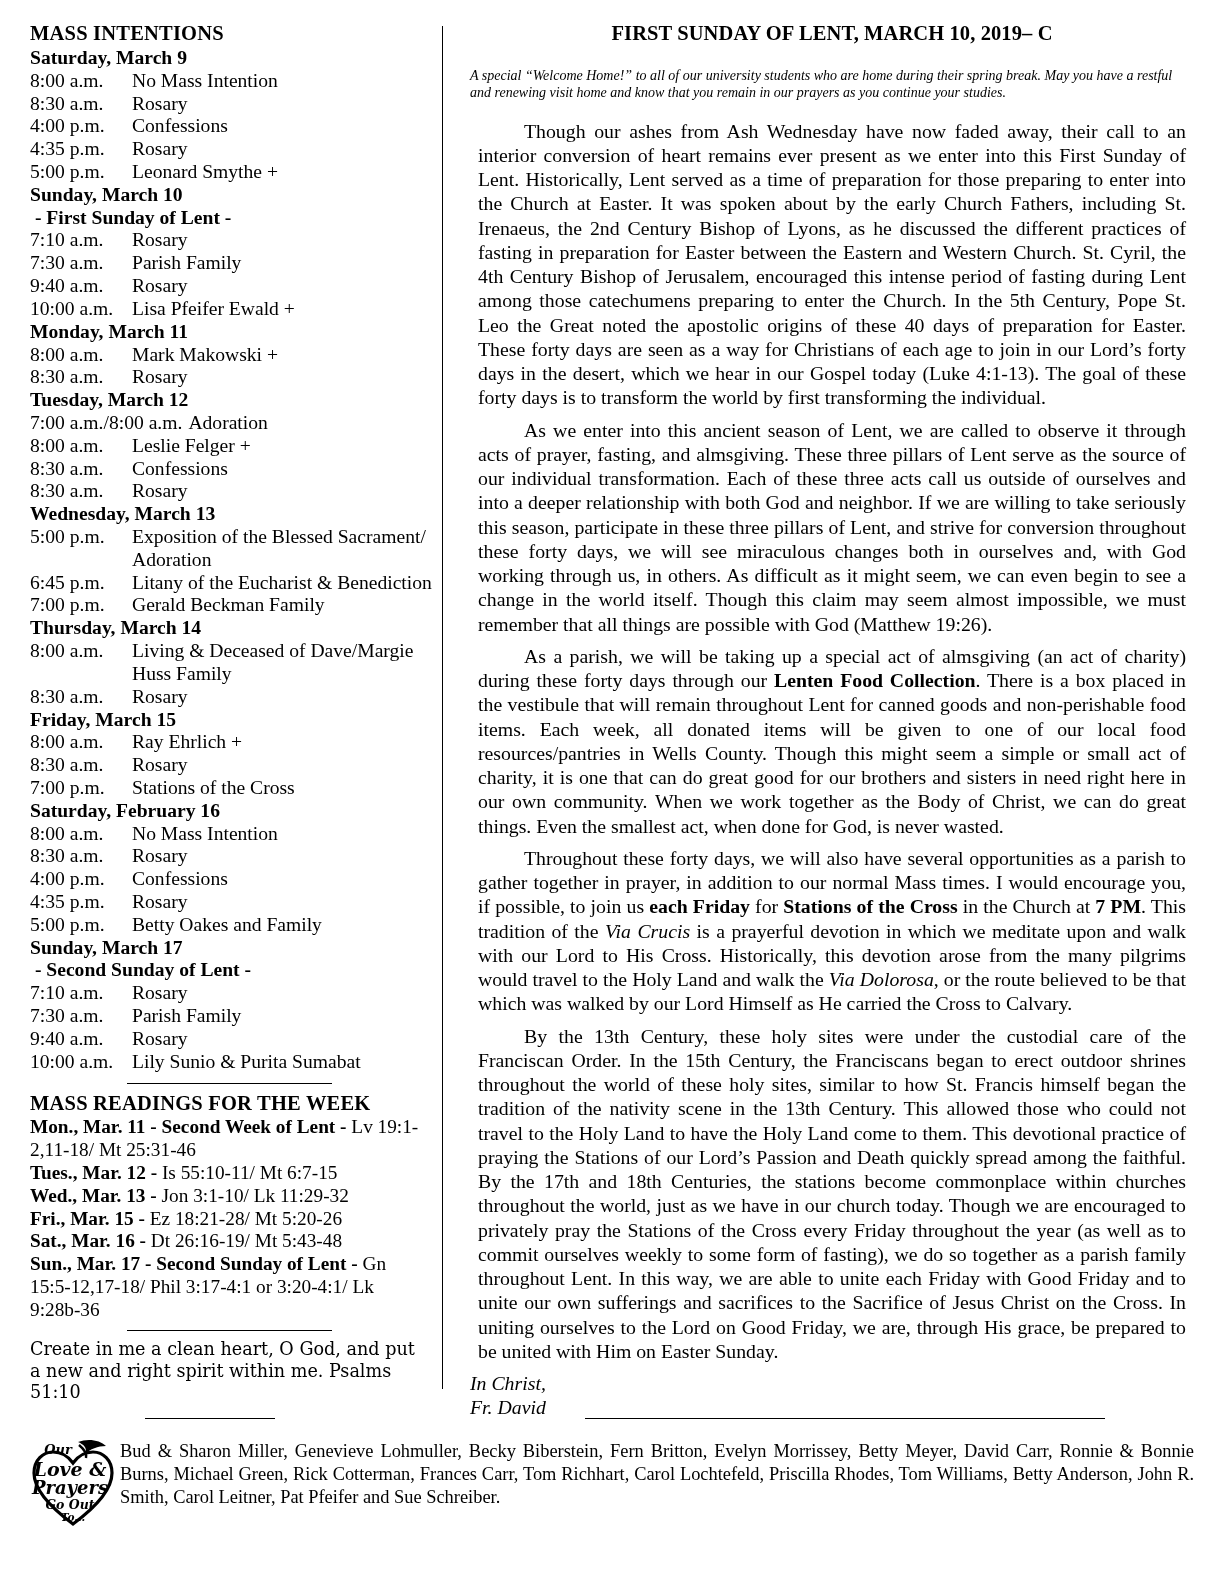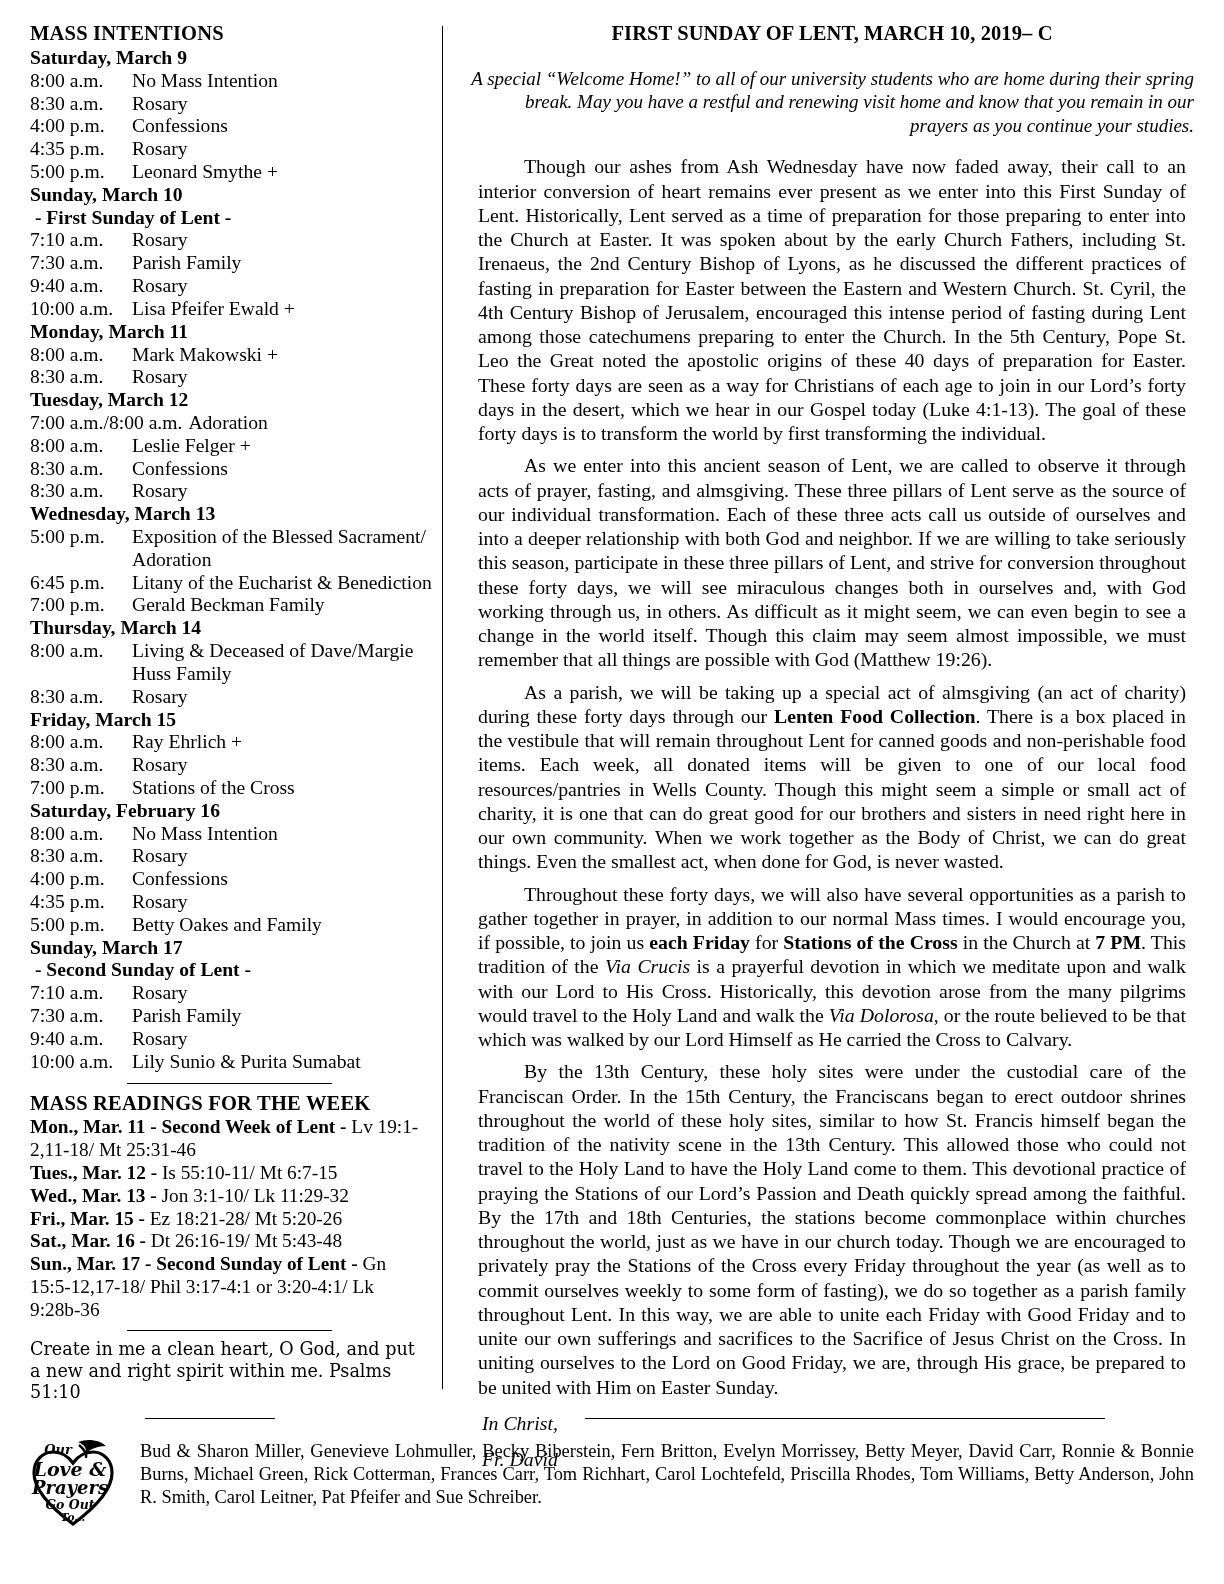--- a/index.html
+++ b/index.html
@@ -115,39 +115,39 @@
   
   .bulletin-title {
     font-weight: bold;
     font-size: 20.5px;
     text-align: center;
     margin: 0 0 22px 0;
     letter-spacing: 0.1px;
   }
   .intro {
     font-style: italic;
-    font-size: 19px;
+    font-size: 14px;
     line-height: 1.235;
     margin: 0 0 17px 0;
-    text-align: right;
+    text-align: left;
   }
   .body-p {
     font-size: 19.8px;
     line-height: 1.225;
     margin: 8px;
     text-indent: 46px;
     text-align: justify;
     -webkit-hyphens: none;
     hyphens: none;
   }
   .signoff {
     font-style: italic;
     font-size: 19.8px;
     line-height: 1.225;
-    margin: 12px;
+    margin: 0;
   }
 
   
   .footer {
     position: absolute;
     left: 30px;
     right: 30px;
     top: 1412px;
   }
   .footer-rules {
@@ -169,21 +169,21 @@
   }
   .footer-body {
     display: flex;
     align-items: flex-start;
     margin-top: 4px;
   }
   .logo {
     flex: 0 0 86px;
     width: 86px;
     height: 96px;
-    margin-right: 24px;
+    margin-right: 4px;
     margin-top: 2px;
   }
   .names {
     flex: 1 1 auto;
     font-size: 18.4px;
     line-height: 1.26;
     text-align: justify;
     padding-top: 10px;
   }
 </style>

